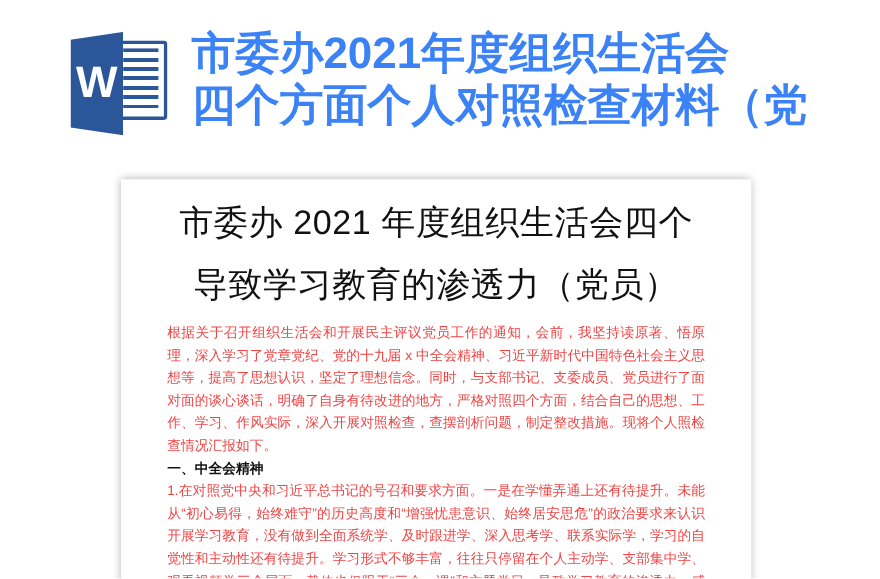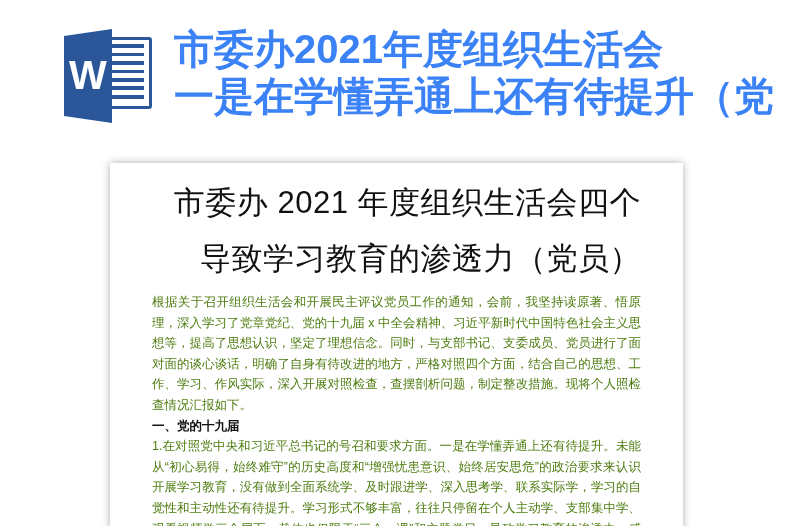--- a/index.html
+++ b/index.html
@@ -49,53 +49,53 @@
   .page-area { position:absolute; left:0; top:140px; width:800px; height:386px; }
   .page {
     position:absolute; left:110px; top:23px;
     width:573px; height:420px;
     background:#ffffff;
     box-shadow:0 0 8px rgba(0,0,0,0.32);
     padding:12px 42px 0 42px;
   }
   .doc-title {
     font-size:31px; font-weight:400; color:#111111;
-    text-align:right; line-height:56px; margin-bottom:5px;
+    text-align:center; line-height:56px; margin-bottom:5px;
     letter-spacing:0.5px;
   }
   .doc-title span { display:block; }
   .para {
-    font-size:12.5px; line-height:20.6px; color:#4d7c0f;
+    font-size:12.5px; line-height:20.6px; color:#ef4444;
     text-align:justify;
   }
   .para.heading { font-weight:700; color:#111111; }
 </style>
 </head>
 <body>
 
 <div class="screen">
 
   <header class="file-header">
     <div class="word-icon">
       <div class="doc-back"></div>
       <div class="doc-front">
         <span class="w-letter">W</span>
       </div>
     </div>
     <div class="header-title">
       <div>市委办2021年度组织生活会</div>
-      <div>一是在学懂弄通上还有待提升（党</div>
+      <div>四个方面个人对照检查材料（党</div>
     </div>
   </header>
 
   <main class="page-area">
     <div class="page">
       <h1 class="doc-title">
         <span>市委办 2021 年度组织生活会四个</span>
         <span>导致学习教育的渗透力（党员）</span>
       </h1>
       <p class="para">根据关于召开组织生活会和开展民主评议党员工作的通知，会前，我坚持读原著、悟原理，深入学习了党章党纪、党的十九届 x 中全会精神、习近平新时代中国特色社会主义思想等，提高了思想认识，坚定了理想信念。同时，与支部书记、支委成员、党员进行了面对面的谈心谈话，明确了自身有待改进的地方，严格对照四个方面，结合自己的思想、工作、学习、作风实际，深入开展对照检查，查摆剖析问题，制定整改措施。现将个人照检查情况汇报如下。</p>
-      <p class="para heading">一、党的十九届</p>
+      <p class="para heading">一、中全会精神</p>
       <p class="para">1.在对照党中央和习近平总书记的号召和要求方面。一是在学懂弄通上还有待提升。未能从“初心易得，始终难守”的历史高度和“增强忧患意识、始终居安思危”的政治要求来认识开展学习教育，没有做到全面系统学、及时跟进学、深入思考学、联系实际学，学习的自觉性和主动性还有待提升。学习形式不够丰富，往往只停留在个人主动学、支部集中学、观看视频学三个层面，载体也仅限于“三会一课”和主题党日，导致学习教育的渗透力、感染力、震撼力不够充分。在一定程度上存在只注重文字表面，忽视文字警示；只热衷故事情节，忽视故事道理；只在意学习笔记，忽视学习作用的问题。二是能力素质不够强，没有真正将</p>
     </div>
   </main>
 
 </div>
 
 </body></html>

